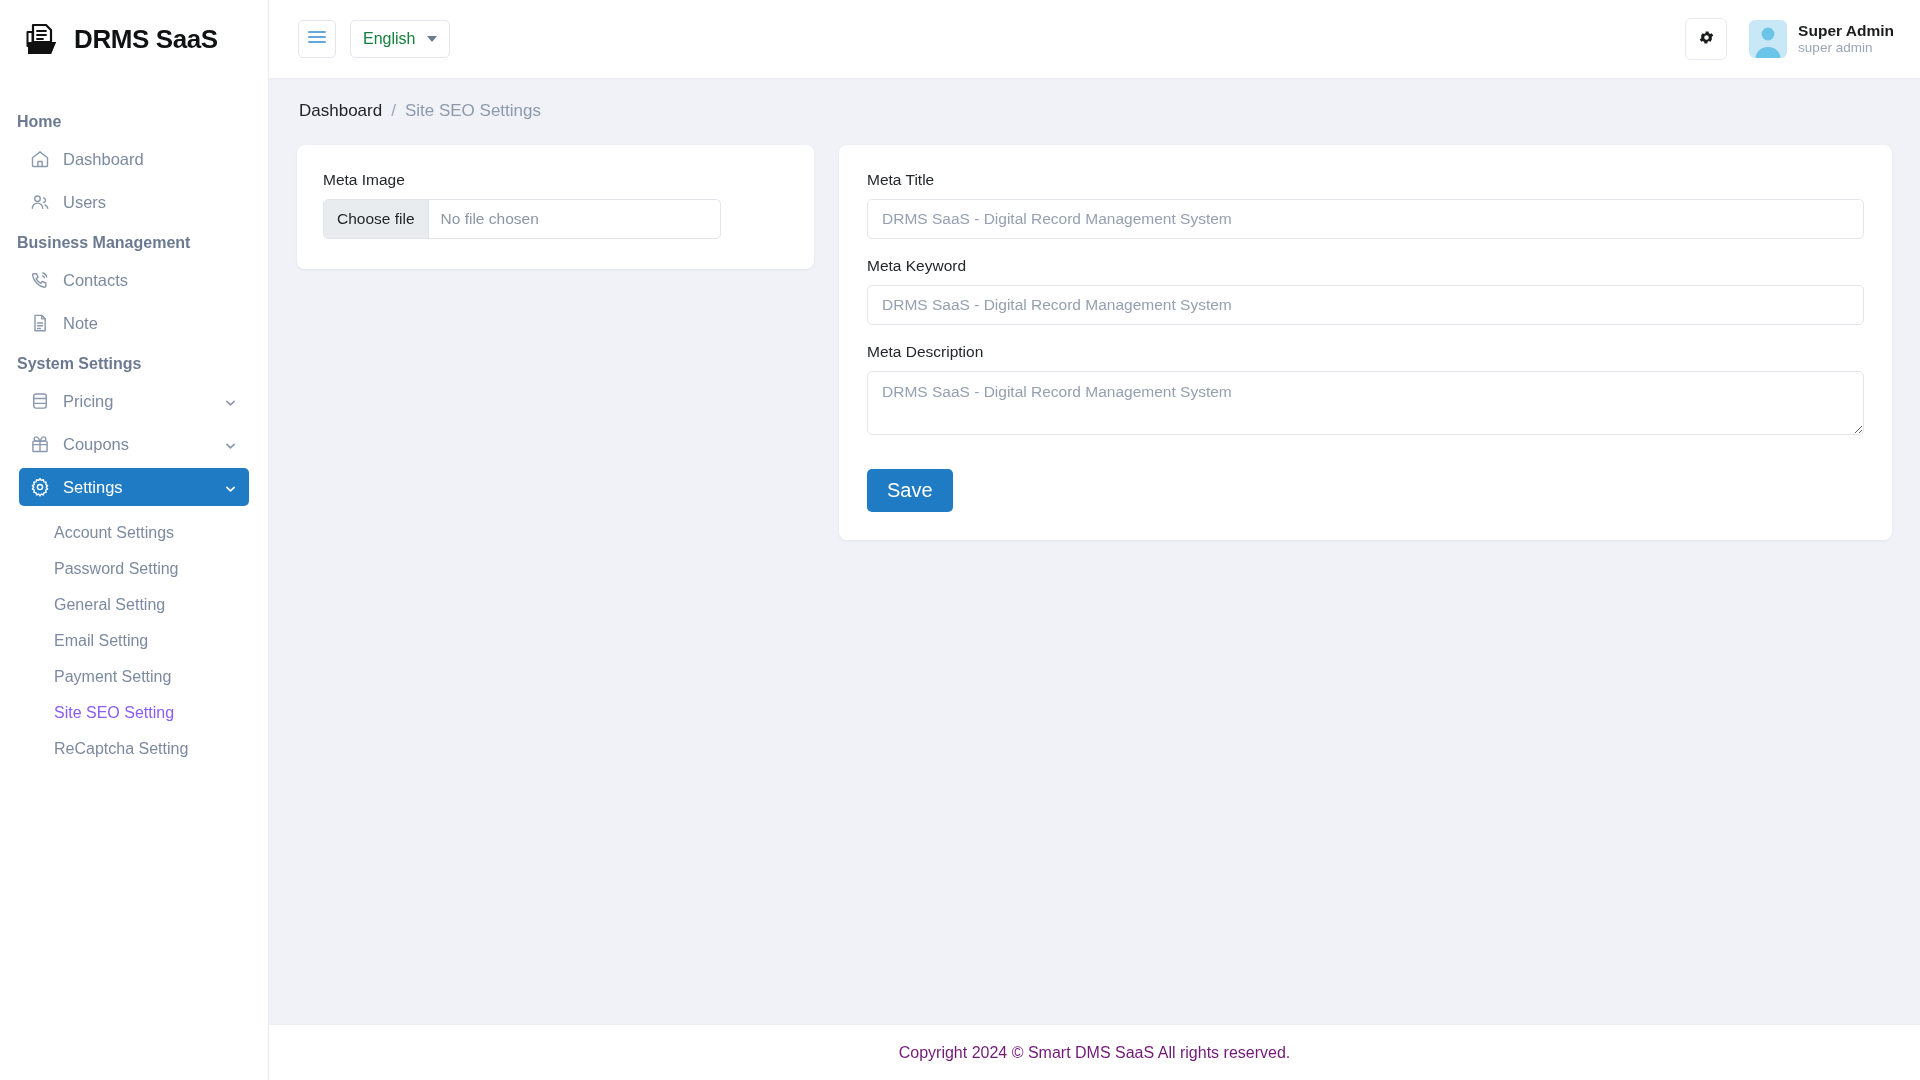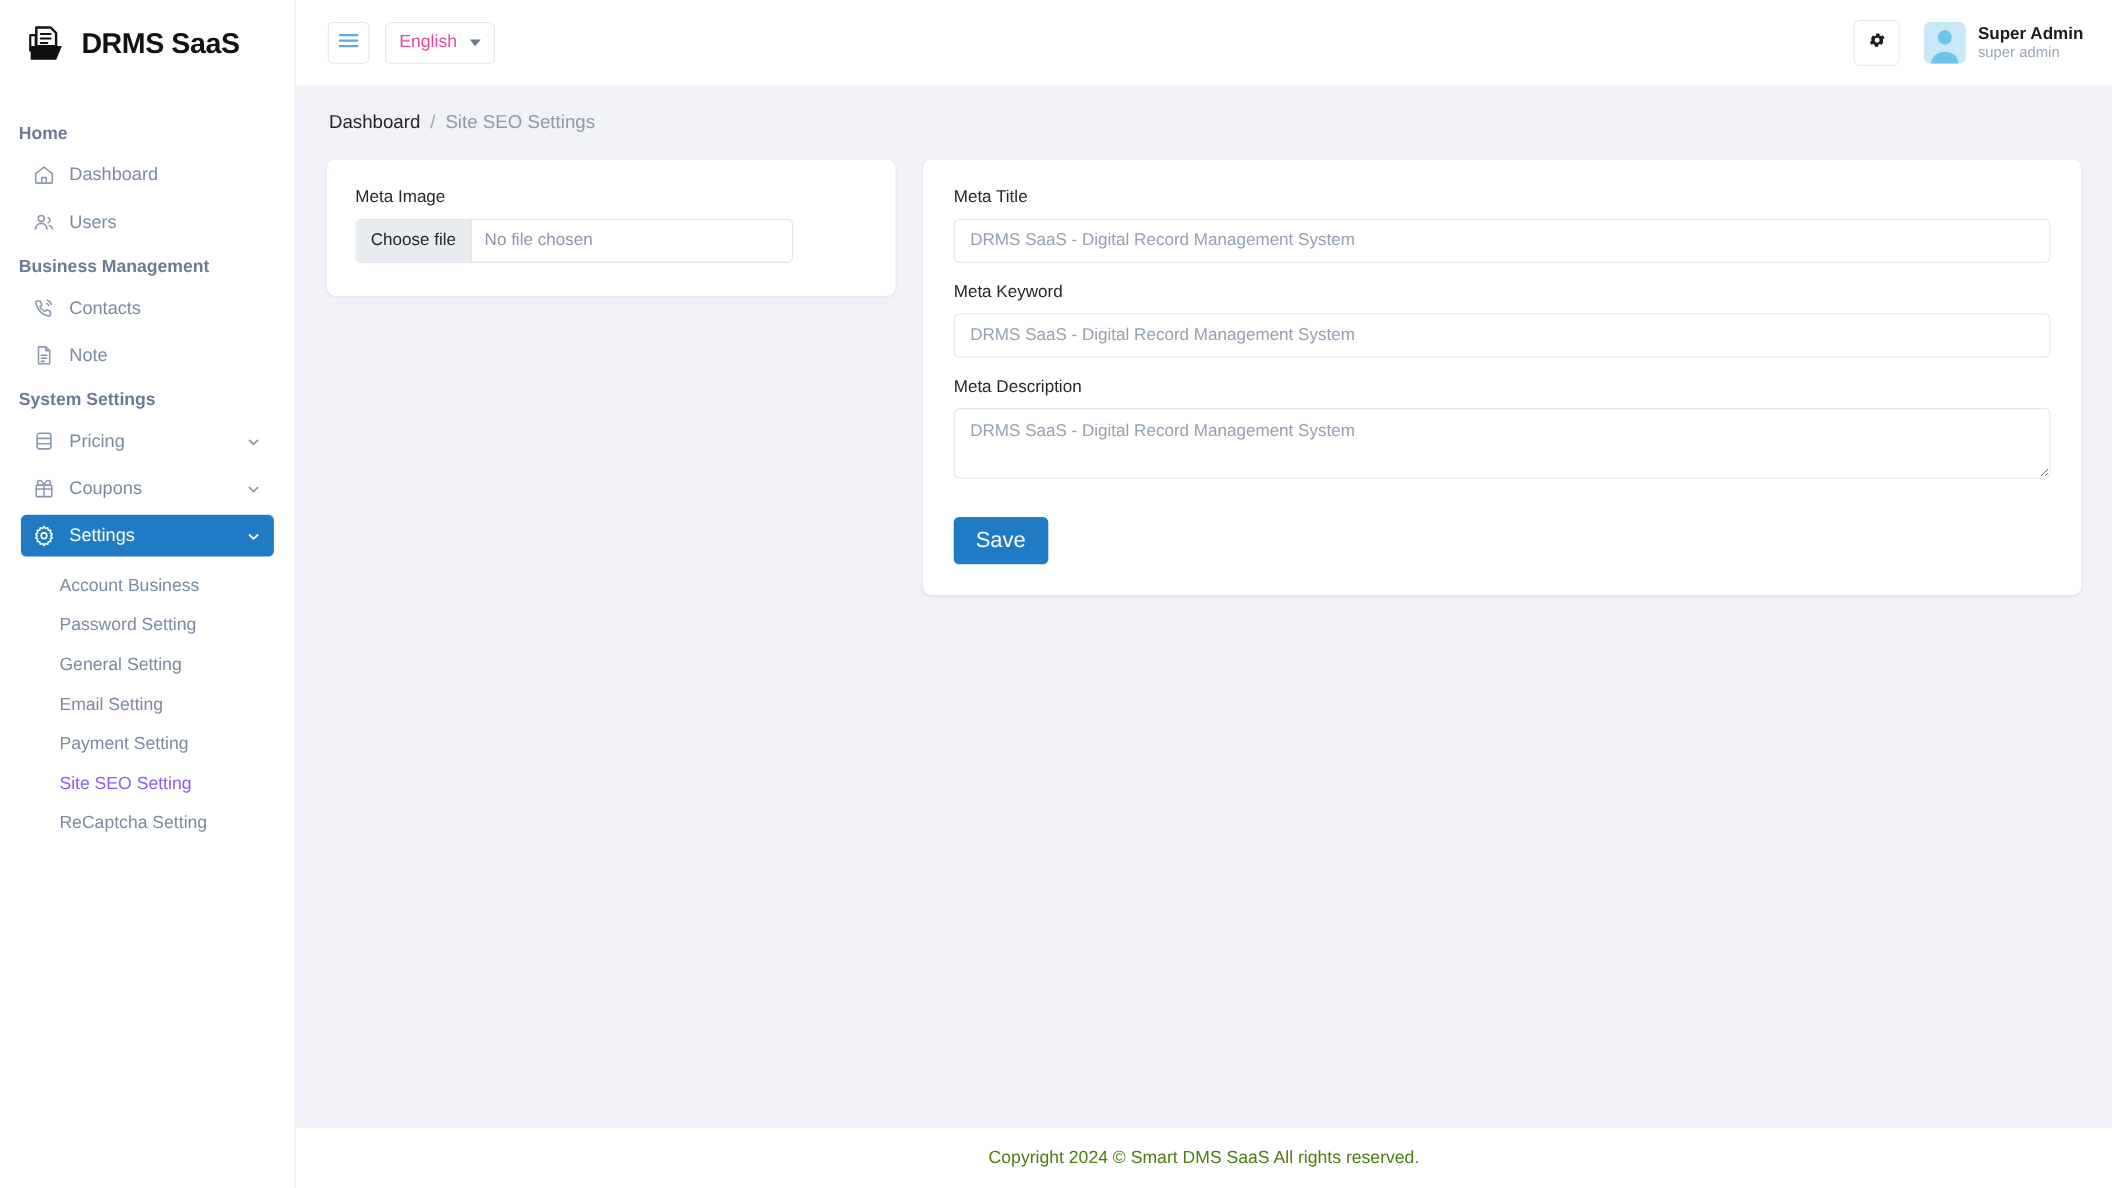--- a/index.html
+++ b/index.html
@@ -92,21 +92,21 @@
     cursor: pointer;
   }
   .lang-select {
     margin-left: 14px;
     height: 38px;
     border: 1px solid #e3e6ec; border-radius: 5px;
     background: #fff;
     display: flex; align-items: center;
     padding: 0 12px;
     gap: 12px;
-    color: #ec4899; font-size: 16px;
+    color: #15803d; font-size: 16px;
     cursor: pointer;
   }
   .caret {
     width: 0; height: 0;
     border-left: 5px solid transparent;
     border-right: 5px solid transparent;
     border-top: 6px solid #6b7b92;
   }
   .topbar-spacer { flex: 1 1 auto; }
   .gear-btn {
@@ -224,21 +224,21 @@
     padding: 10px 20px;
     cursor: pointer;
   }
 
   
   .footer {
     height: 56px;
     background: #ffffff;
     border-top: 1px solid #eceef3;
     display: flex; align-items: center; justify-content: center;
-    font-size: 16px; color: #4d7c0f;
+    font-size: 16px; color: #701a75;
     flex: 0 0 56px;
   }
 </style>
 </head>
 <body>
 
 <div class="app">
 
   <aside class="sidebar">
 
@@ -348,21 +348,21 @@
         </span>
         <span>Settings</span>
         <span class="nav-chev">
           <svg width="13" height="13" viewBox="0 0 16 16" fill="none" stroke="#ffffff" stroke-width="2" stroke-linecap="round" stroke-linejoin="round">
             <path d="M3.5 6 L8 10.3 L12.5 6"></path>
           </svg>
         </span>
       </div>
 
       <div class="subnav">
-        <a class="subnav-item">Account Business</a>
+        <a class="subnav-item">Account Settings</a>
         <a class="subnav-item">Password Setting</a>
         <a class="subnav-item">General Setting</a>
         <a class="subnav-item">Email Setting</a>
         <a class="subnav-item">Payment Setting</a>
         <a class="subnav-item active">Site SEO Setting</a>
         <a class="subnav-item">ReCaptcha Setting</a>
       </div>
 
     </nav>
   </aside>

